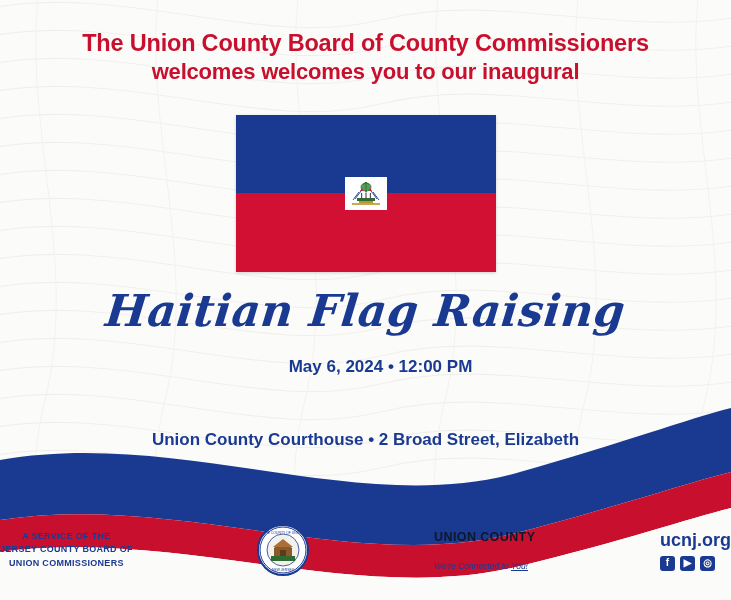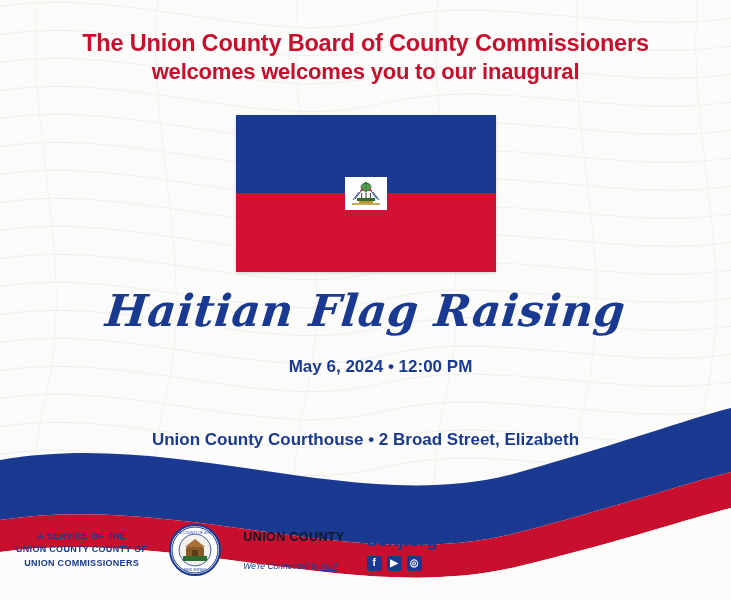--- a/index.html
+++ b/index.html
@@ -100,23 +100,22 @@
   .waves { position: absolute; left: 0; bottom: 0; width: 731px; height: 200px; }
 
   .footer {
     position: absolute;
     left: 0;
     bottom: 20px;
     width: 731px;
     height: 60px;
     display: flex;
     align-items: center;
-    justify-content: flex-start;
+    justify-content: space-between;
     gap: 22px;
-    padding-left: 16px;
   }
   .footer-service {
     color: #1a3a92;
     font-size: 9px;
     font-weight: bold;
     line-height: 1.45;
     text-align: center;
     letter-spacing: 0.3px;
   }
   .seal {
@@ -249,21 +248,21 @@
 
   <svg class="waves" viewBox="0 0 731 200" preserveAspectRatio="none">
     <path d="M0,60 C180,28 360,118 520,72 C620,44 690,18 731,8 L731,72 C690,82 620,106 520,132 C360,176 180,92 0,120 Z" fill="#1a3a92"></path>
     <path d="M0,120 C180,92 360,176 520,132 C620,106 690,82 731,72 L731,108 C690,118 620,142 520,166 C360,206 180,128 0,152 Z" fill="#c8102e"></path>
     <path d="M0,152 C180,128 360,206 520,166 C620,142 690,118 731,108 L731,200 L0,200 Z" fill="#fbfbf9"></path>
   </svg>
 
   <div class="footer">
     <div class="footer-service">
       <div>A SERVICE OF THE</div>
-      <div>UNION COUNTY COUNTY OF</div>
+      <div>JERSEY COUNTY BOARD OF</div>
       <div>UNION COMMISSIONERS</div>
     </div>
 
     <div class="seal">
       <svg width="48" height="48" viewBox="0 0 48 48">
         <circle cx="24" cy="24" r="23" fill="#ffffff" stroke="#1a3a92" stroke-width="1"></circle>
         <circle cx="24" cy="24" r="16" fill="#f2f1ec" stroke="#1a3a92" stroke-width="0.8"></circle>
         <path d="M12 30 h24 v5 h-24 Z" fill="#2f6b2f"></path>
         <path d="M15 30 L15 22 L24 15 L33 22 L33 30 Z" fill="#8a5a2b"></path>
         <rect x="21" y="24" width="6" height="6" fill="#5c3a1a"></rect>

